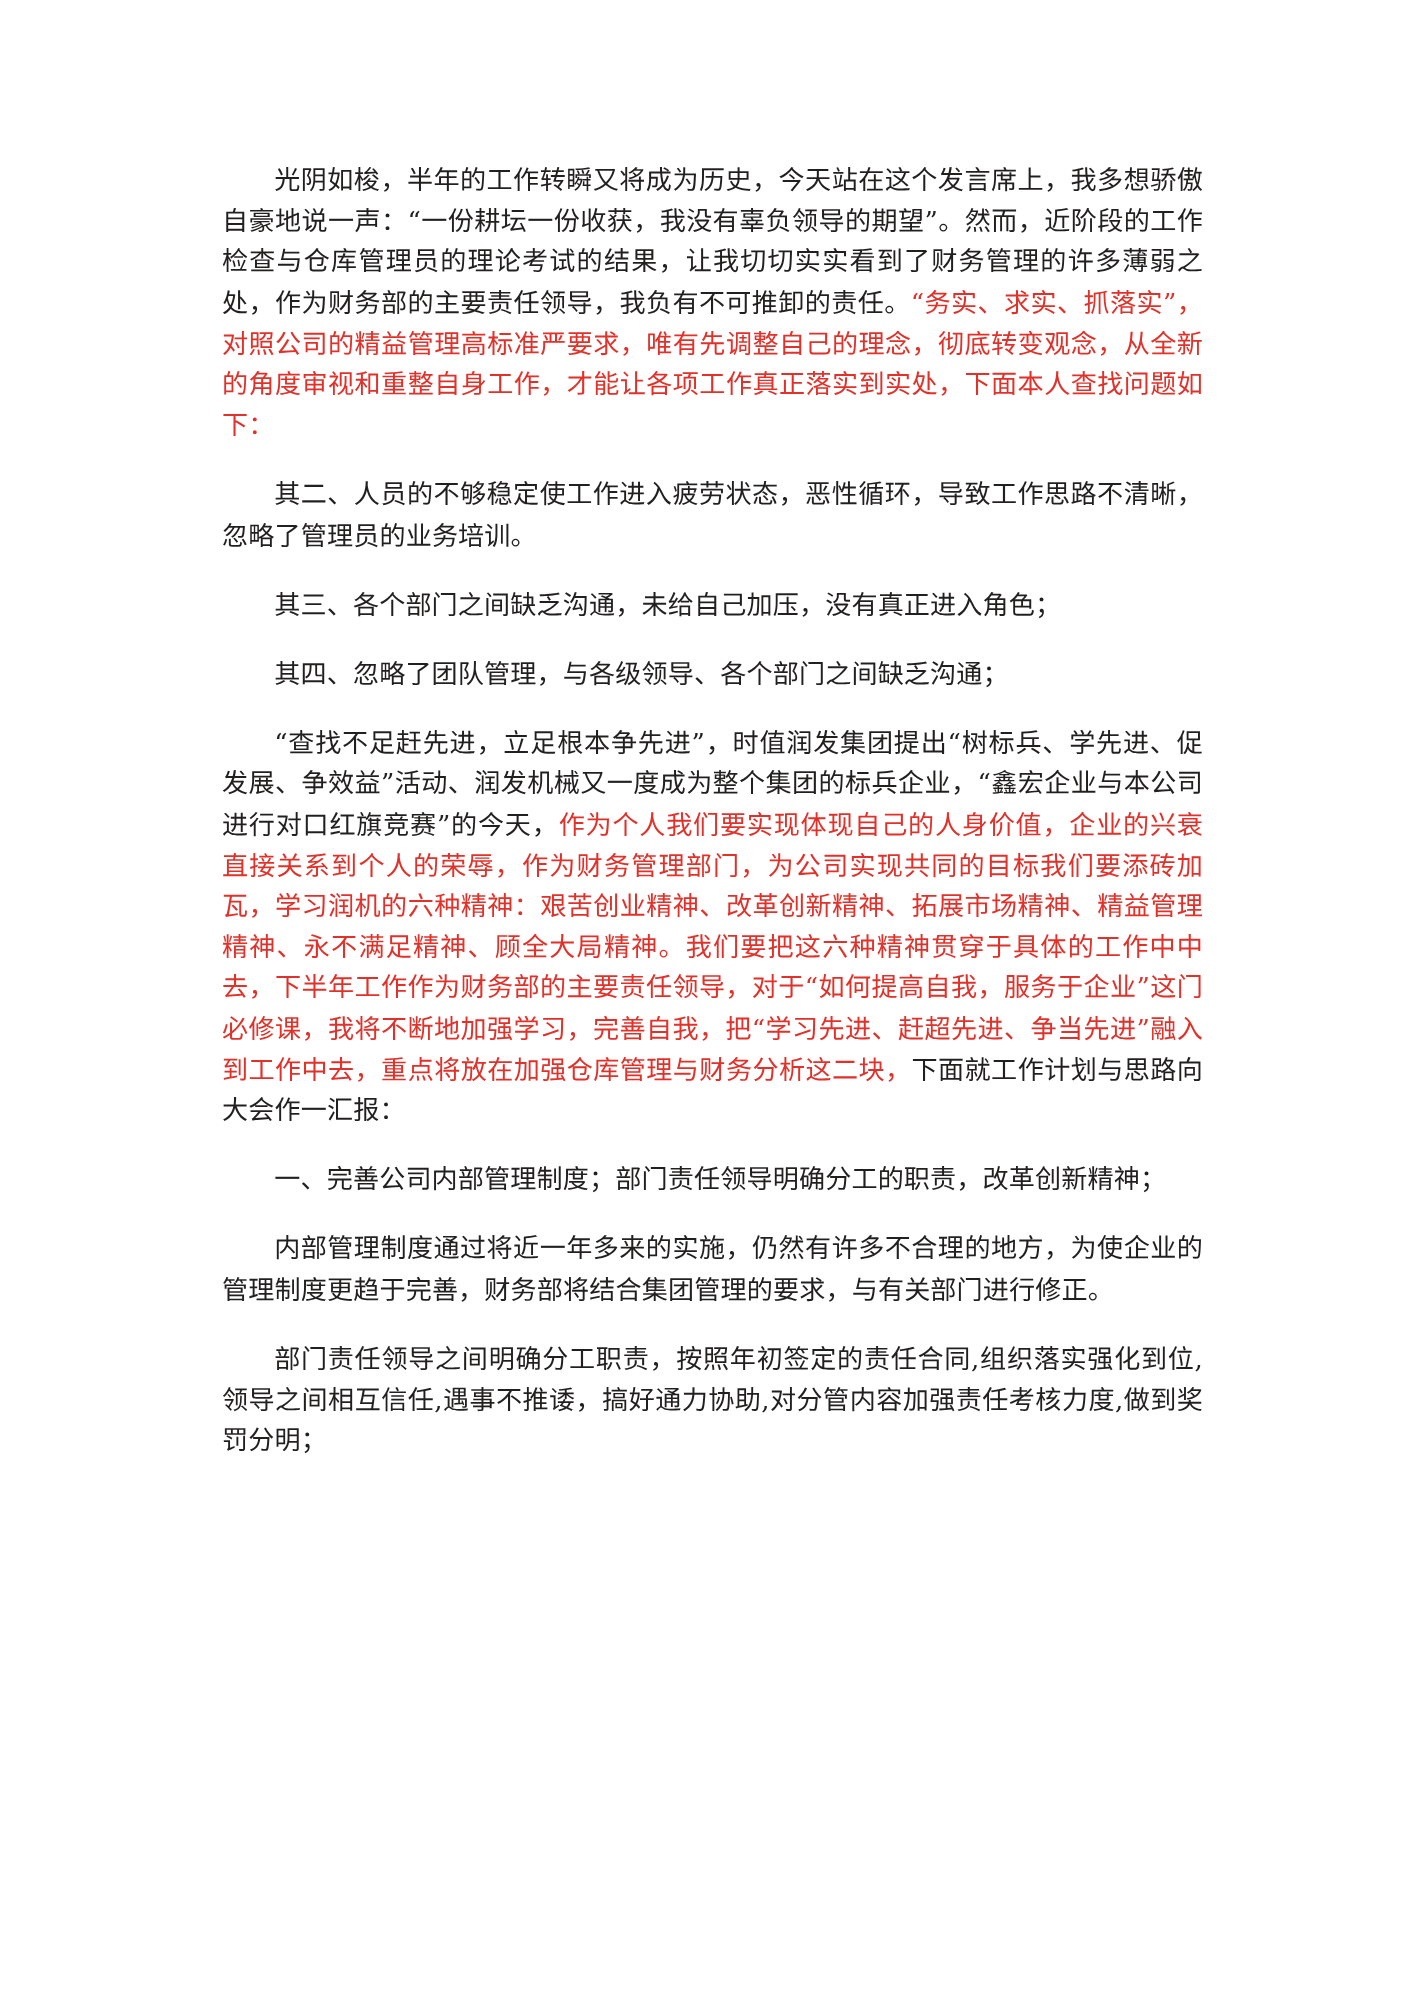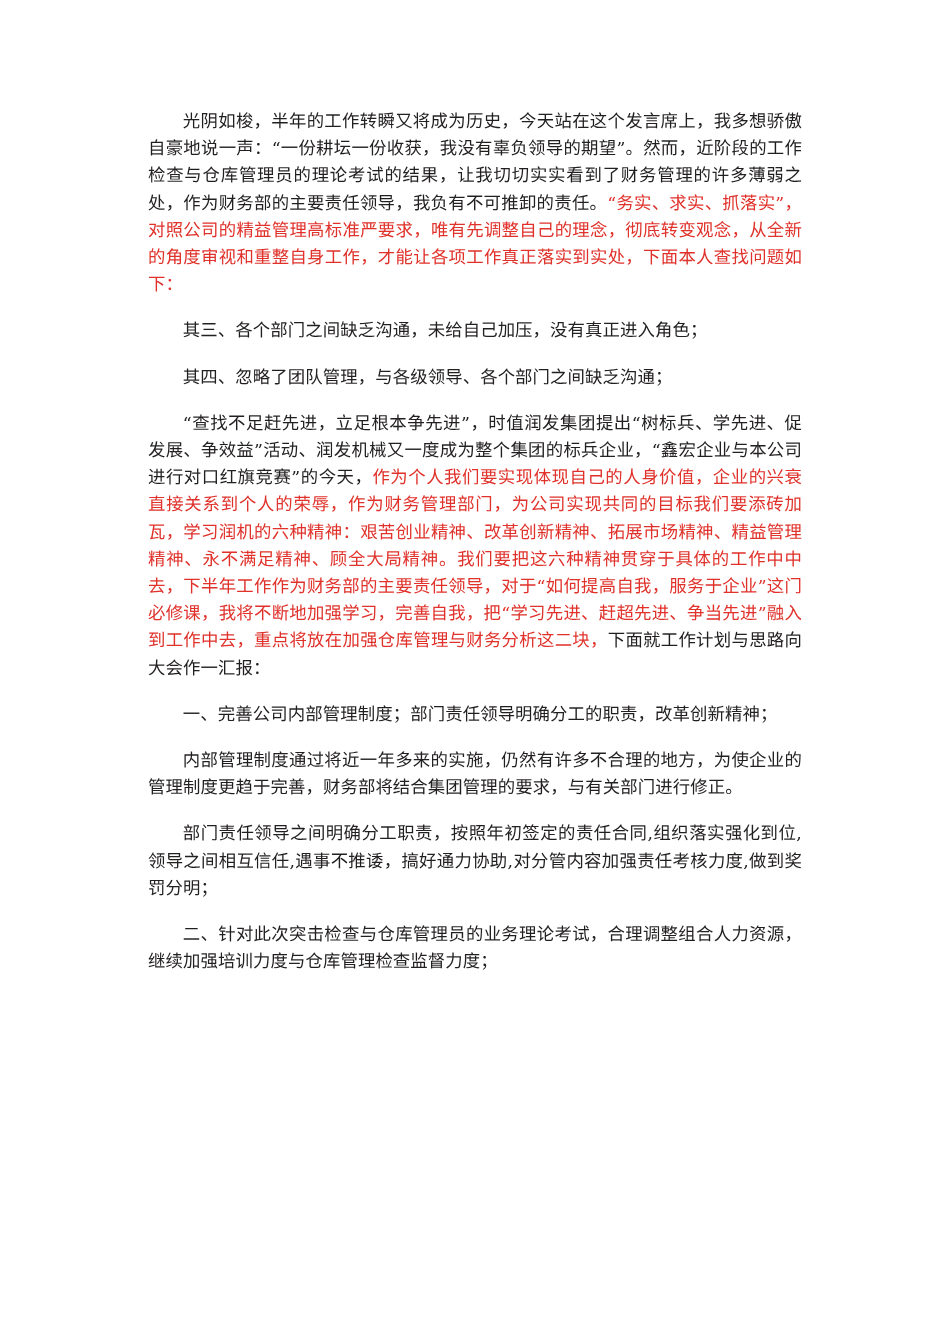--- a/index.html
+++ b/index.html
@@ -46,21 +46,21 @@
   .red {
     color: #e0312a;
   }
 </style>
 </head>
 <body>
 
 <div id="page">
   <div id="doc-body">
       <p class="para"><span>光阴如梭，半年的工作转瞬又将成为历史，今天站在这个发言席上，我多想骄傲自豪地说一声：“一份耕坛一份收获，我没有辜负领导的期望”。然而，近阶段的工作检查与仓库管理员的理论考试的结果，让我切切实实看到了财务管理的许多薄弱之处，作为财务部的主要责任领导，我负有不可推卸的责任。</span><span class="red">“务实、求实、抓落实”，对照公司的精益管理高标准严要求，唯有先调整自己的理念，彻底转变观念，从全新的角度审视和重整自身工作，才能让各项工作真正落实到实处，下面本人查找问题如下：</span></p>
+      <p class="para"><span>其二、人员的不够稳定使工作进入疲劳状态，恶性循环，导致工作思路不清晰，忽略了管理员的业务培训。</span></p>
       <p class="para"><span>其三、各个部门之间缺乏沟通，未给自己加压，没有真正进入角色；</span></p>
       <p class="para"><span>其四、忽略了团队管理，与各级领导、各个部门之间缺乏沟通；</span></p>
       <p class="para"><span>“查找不足赶先进，立足根本争先进”，时值润发集团提出“树标兵、学先进、促发展、争效益”活动、润发机械又一度成为整个集团的标兵企业，“鑫宏企业与本公司进行对口红旗竞赛”的今天，</span><span class="red">作为个人我们要实现体现自己的人身价值，企业的兴衰直接关系到个人的荣辱，作为财务管理部门，为公司实现共同的目标我们要添砖加瓦，学习润机的六种精神：艰苦创业精神、改革创新精神、拓展市场精神、精益管理精神、永不满足精神、顾全大局精神。我们要把这六种精神贯穿于具体的工作中中去，下半年工作作为财务部的主要责任领导，对于“如何提高自我，服务于企业”这门必修课，我将不断地加强学习，完善自我，把“学习先进、赶超先进、争当先进”融入到工作中去，重点将放在加强仓库管理与财务分析这二块，</span><span>下面就工作计划与思路向大会作一汇报：</span></p>
       <p class="para"><span>一、完善公司内部管理制度；部门责任领导明确分工的职责，改革创新精神；</span></p>
       <p class="para"><span>内部管理制度通过将近一年多来的实施，仍然有许多不合理的地方，为使企业的管理制度更趋于完善，财务部将结合集团管理的要求，与有关部门进行修正。</span></p>
       <p class="para"><span>部门责任领导之间明确分工职责，按照年初签定的责任合同,组织落实强化到位,领导之间相互信任,遇事不推诿，搞好通力协助,对分管内容加强责任考核力度,做到奖罚分明；</span></p>
-      <p class="para"><span>二、针对此次突击检查与仓库管理员的业务理论考试，合理调整组合人力资源，继续加强培训力度与仓库管理检查监督力度；</span></p>
     </div>
 </div>
 
 </body></html>

